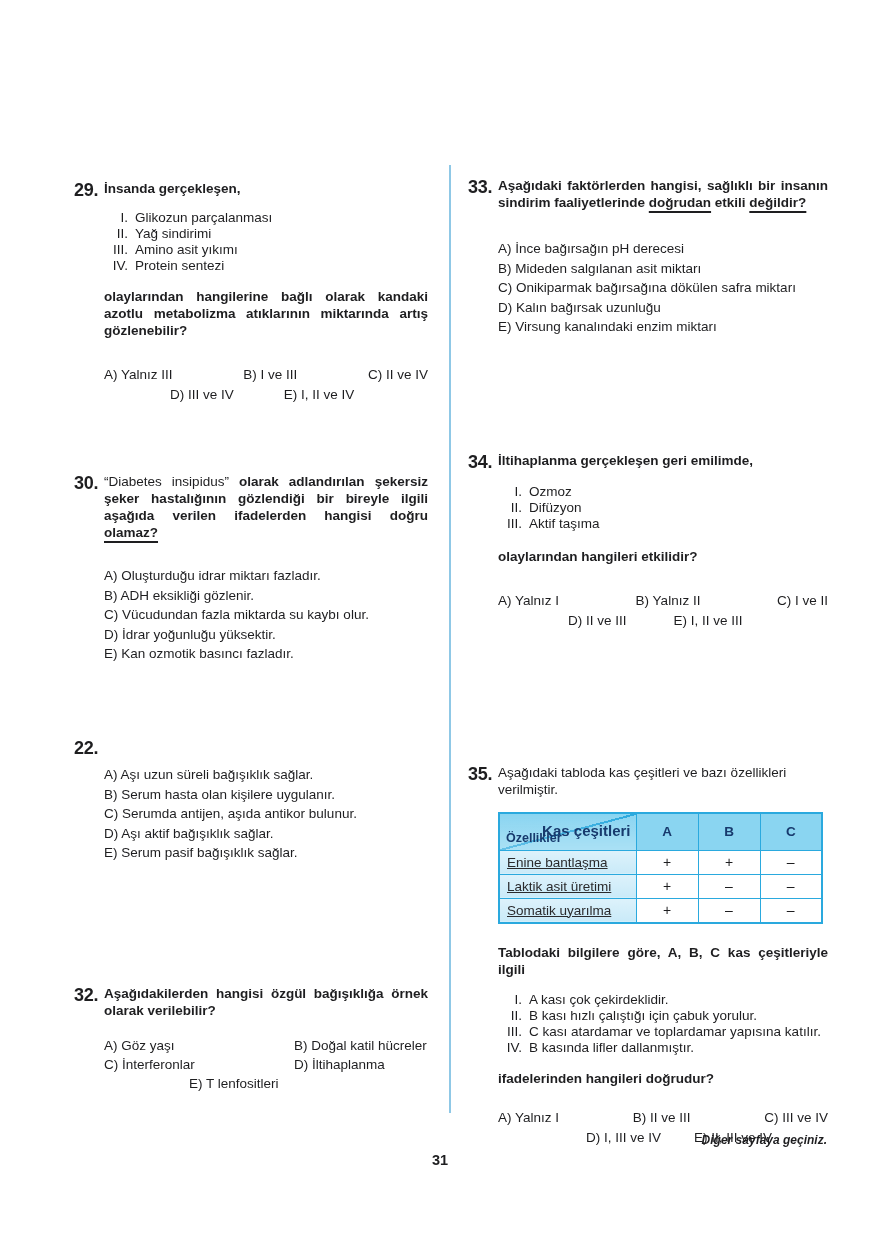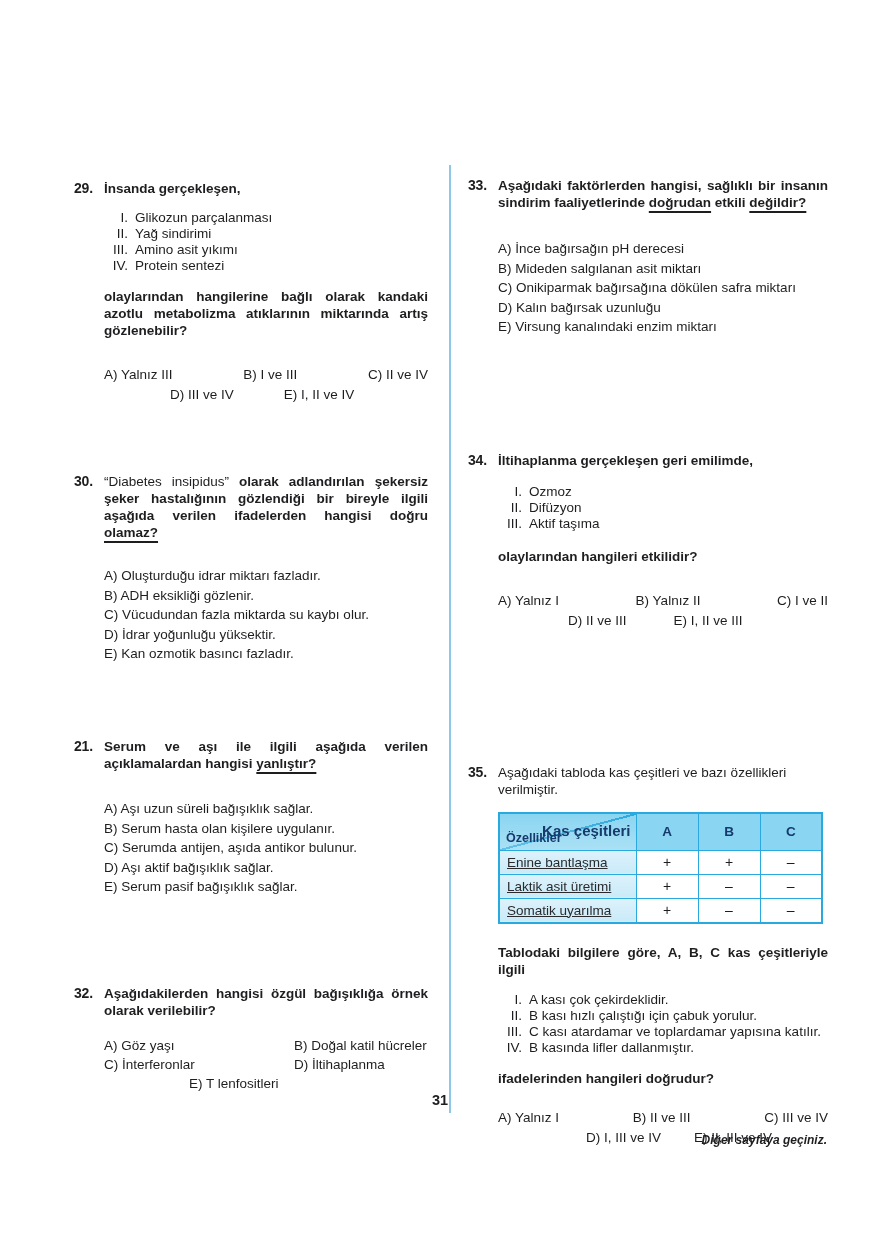--- a/index.html
+++ b/index.html
@@ -19,21 +19,21 @@
   }
   .page{position:relative;width:880px;height:1242px;background:#fff;overflow:hidden;}
   .col-divider{
     position:absolute;left:449px;top:165px;width:2px;height:948px;
     background:var(--divider);
   }
   
   .q{position:absolute;display:flex;align-items:flex-start;}
   .q.left{left:74px;}
   .q.right{left:468px;}
-  .qnum{font-weight:700;font-size:14px;flex:0 0 30px;letter-spacing:-0.2px;}
+  .qnum{font-weight:700;font-size:18px;flex:0 0 30px;letter-spacing:-0.2px;}
   .qbody{font-size:13.5px;line-height:17px;}
   .q.left .qbody{width:324px;}
   .q.right .qbody{width:330px;}
   .bold{font-weight:700;}
   .jt{text-align:justify;}
   .u{text-decoration:underline;text-underline-offset:4px;text-decoration-thickness:1.5px;}
   
   .rlist{margin-top:13px;}
   .ritem{display:flex;line-height:16px;}
   .rnum{flex:0 0 24px;text-align:right;margin-right:7px;}
@@ -73,21 +73,21 @@
   .ktable th{
     background:var(--table-header-bg);color:var(--table-header-text);
     font-weight:700;font-size:13.5px;text-align:center;
   }
   .ktable .rowlabel{
     background:linear-gradient(to bottom,#ddf2fb,var(--table-label-bg));
     font-size:13.5px;padding:3px 0 3px 7px;height:23px;color:#2a2a2c;text-decoration:underline;
   }
   .ktable .val{background:#fff;text-align:center;font-size:14px;height:23px;}
   
-  .page-num{position:absolute;top:1092px;left:0;width:880px;text-align:center;font-weight:700;font-size:14.5px;}
+  .page-num{position:absolute;top:1152px;left:0;width:880px;text-align:center;font-weight:700;font-size:14.5px;}
   .continue-note{position:absolute;top:1133px;right:53px;font-weight:700;font-style:italic;font-size:12px;}
 </style>
 </head>
 <body>
 
 <div class="page">
 
   <div class="col-divider"></div>
 
   <div class="q left" style="top:180px">
@@ -135,25 +135,22 @@
         <div class="opt">A) Oluşturduğu idrar miktarı fazladır.</div>
         <div class="opt">B) ADH eksikliği gözlenir.</div>
         <div class="opt">C) Vücudundan fazla miktarda su kaybı olur.</div>
         <div class="opt">D) İdrar yoğunluğu yüksektir.</div>
         <div class="opt">E) Kan ozmotik basıncı fazladır.</div>
       </div>
     </div>
   </div>
 
   <div class="q left" style="top:738px">
-    <div class="qnum">21.</div>
-    <div class="qbody">
-      <div class="jt bold">
-        <span>Serum ve aşı ile ilgili aşağıda verilen açıklamalardan hangisi </span><span class="u">yanlıştır?</span>
-      </div>
+    <div class="qnum">22.</div>
+    <div class="qbody">
       <div class="opts-v" style="margin-top:27px">
         <div class="opt">A) Aşı uzun süreli bağışıklık sağlar.</div>
         <div class="opt">B) Serum hasta olan kişilere uygulanır.</div>
         <div class="opt">C) Serumda antijen, aşıda antikor bulunur.</div>
         <div class="opt">D) Aşı aktif bağışıklık sağlar.</div>
         <div class="opt">E) Serum pasif bağışıklık sağlar.</div>
       </div>
     </div>
   </div>
 

